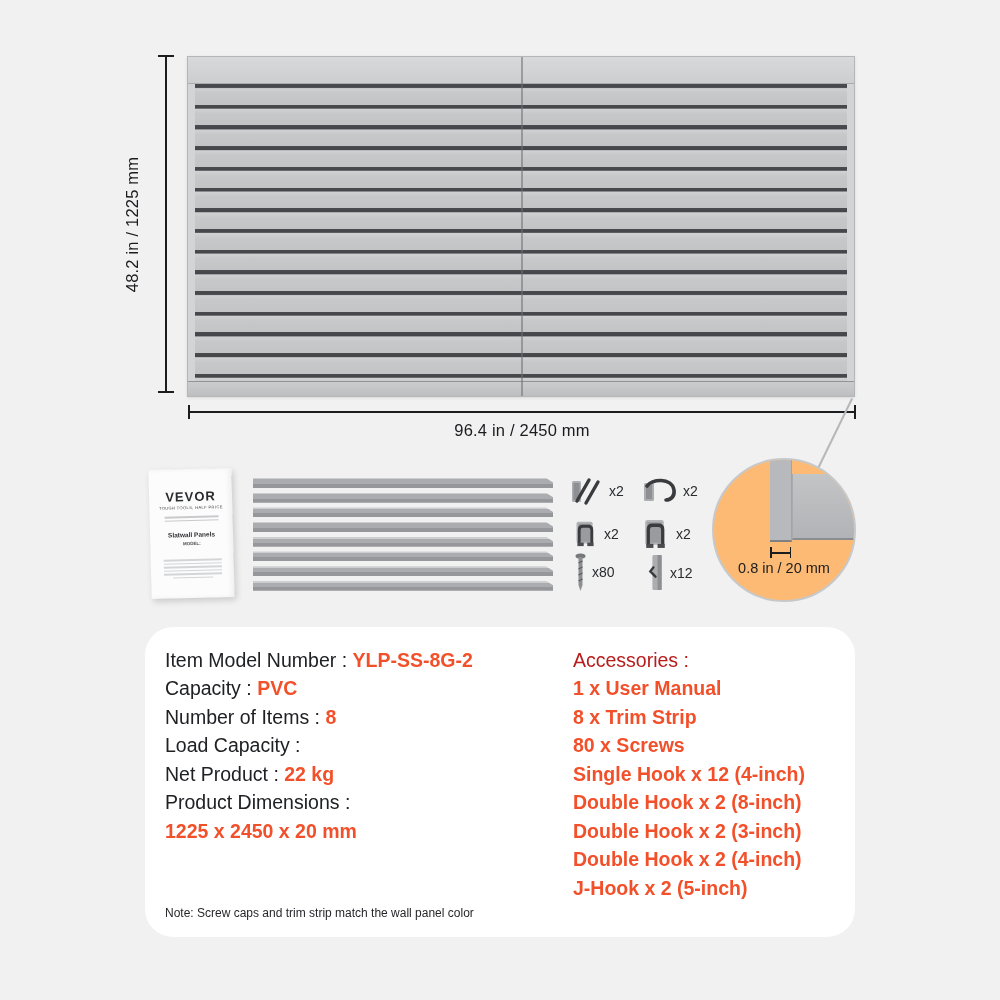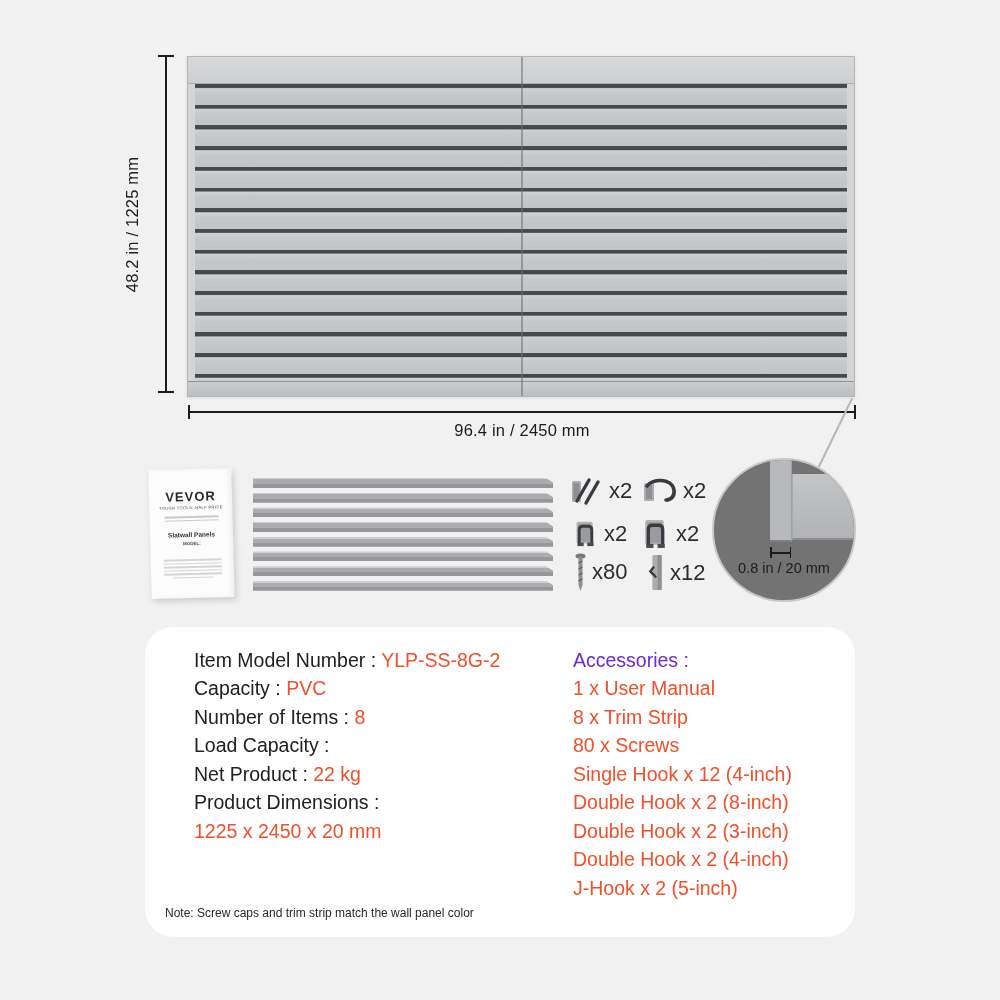--- a/index.html
+++ b/index.html
@@ -49,44 +49,44 @@
   .manual-par i{display:block;width:58px;height:1.5px;background:#D4D5D7;}
   .manual-par i:last-child{width:40px;}
   
   .strips{position:absolute;left:253px;top:478px;width:302px;}
   .strip{height:10px;margin-bottom:4.7px;width:300px;
     background:linear-gradient(180deg,#CDCED0 0 1.5px,#ABACAF 1.5px 6px,#96979A 6px 10px);
     clip-path:polygon(0 0, calc(100% - 7px) 0, 100% 45%, 100% 100%, 0 100%);}
   .strip:last-child{margin-bottom:0;}
   
   .hw-cell{position:absolute;display:flex;align-items:center;gap:5px;}
-  .hw-qty{font-size:22px;font-weight:500;color:#2B2C2E;}
+  .hw-qty{font-size:14px;font-weight:500;color:#2B2C2E;}
   
   .detail-circle{position:absolute;left:712px;top:458px;width:144px;height:144px;
-    border-radius:50%;background:#737373;border:2px solid #C7C8CA;box-sizing:border-box;
+    border-radius:50%;background:#fdba74;border:2px solid #C7C8CA;box-sizing:border-box;
     overflow:hidden;}
   .dc-vbar{position:absolute;left:56px;top:-4px;width:21px;height:84px;
     background:#B8B9BC;border-right:1px solid #A2A3A6;border-bottom:2px solid #7F8083;}
   .dc-slab{position:absolute;left:78px;top:14px;width:70px;height:64px;
     background:linear-gradient(180deg,#C3C4C6,#B2B3B6);
     border-bottom:2px solid #8C8D90;border-left:1px solid #A9AAAD;}
   .dc-dim{position:absolute;left:56px;top:92px;width:21px;height:1.5px;background:#1B1C1E;}
   .dc-tick{position:absolute;width:1.5px;height:11px;top:87px;background:#1B1C1E;}
   .dc-label{position:absolute;left:0;top:100px;width:140px;text-align:center;
     font-size:14.5px;color:#1B1C1E;}
   
   .card{position:absolute;left:145px;top:627px;width:710px;height:310px;
     background:#FFFFFF;border-radius:28px;}
   .spec-col{position:absolute;font-size:19.5px;line-height:28.45px;}
   .col-left{left:20px;top:19px;}
   .col-right{left:428px;top:19px;}
-  .spec-label{color:#202124;margin-left:29px;}
-  .spec-value{color:var(--accent);font-weight:400;}
-  .acc-heading{color:#6d28d9;}
-  .acc-item{color:var(--accent);font-weight:400;}
+  .spec-label{color:#202124;}
+  .spec-value{color:var(--accent);font-weight:700;}
+  .acc-heading{color:#b91c1c;}
+  .acc-item{color:var(--accent);font-weight:700;}
   .note{position:absolute;left:20px;top:279px;font-size:12px;color:#26272A;}
 </style>
 </head>
 <body>
 
 <div class="stage" style="--accent:#F2502A;">
 
   <div class="panel">
     <div class="panel-cap-top"></div>
     <div class="panel-slats"></div>

